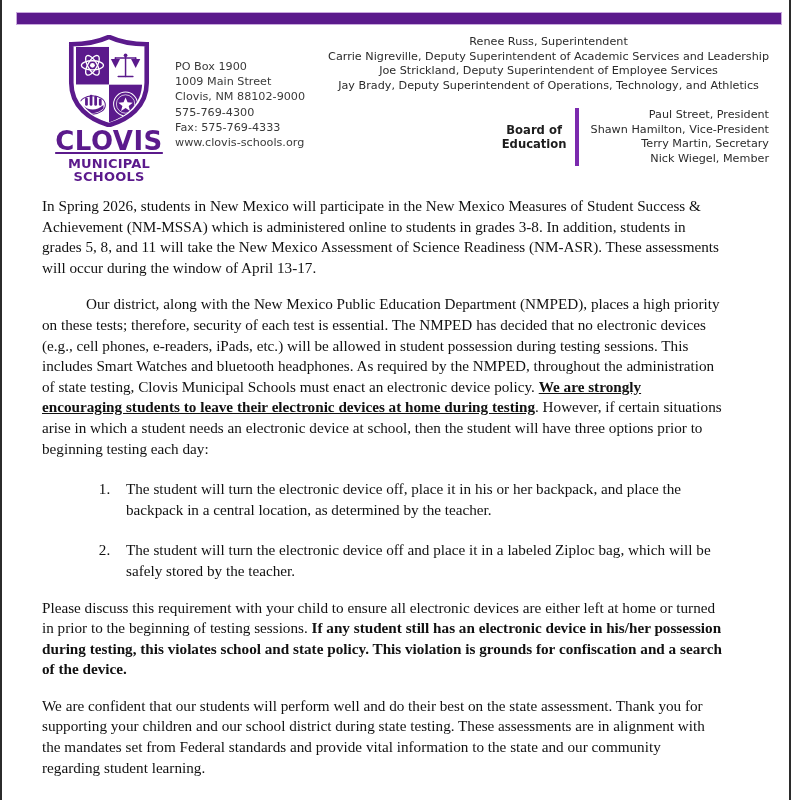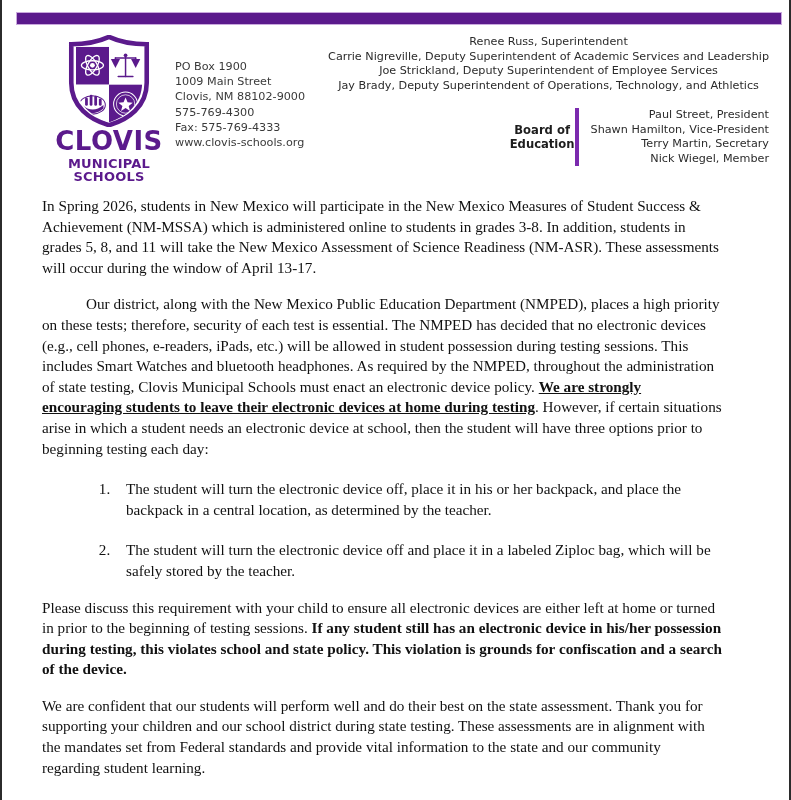--- a/index.html
+++ b/index.html
@@ -50,20 +50,21 @@
   }
   .shield-wrap { width: 92px; height: 92px; margin: 0 auto; }
   .logo-word {
     font-family: "DejaVu Sans", sans-serif;
     font-weight: bold;
     color: #5B1A8C;
     font-size: 26px;
     letter-spacing: 0.5px;
     line-height: 1;
     margin-top: 1px;
+    text-decoration: underline;
   }
   .logo-sub {
     font-family: "DejaVu Sans", sans-serif;
     font-weight: bold;
     color: #5B1A8C;
     font-size: 13px;
     letter-spacing: 0.2px;
     line-height: 1;
     margin-top: 3px;
   }
@@ -100,21 +101,21 @@
     align-items: center;
     justify-content: flex-end;
   }
   .board-label {
     font-family: "DejaVu Sans", sans-serif;
     font-weight: bold;
     font-size: 11.6px;
     line-height: 14px;
     color: #1d1d1d;
     text-align: center;
-    padding-right: 0;
+    padding-right: 8px;
     white-space: nowrap;
   }
   .board-divider {
     width: 4px;
     align-self: stretch;
     background: #7B2AAE;
     margin-right: 12px;
   }
   .board-members {
     text-align: right;

